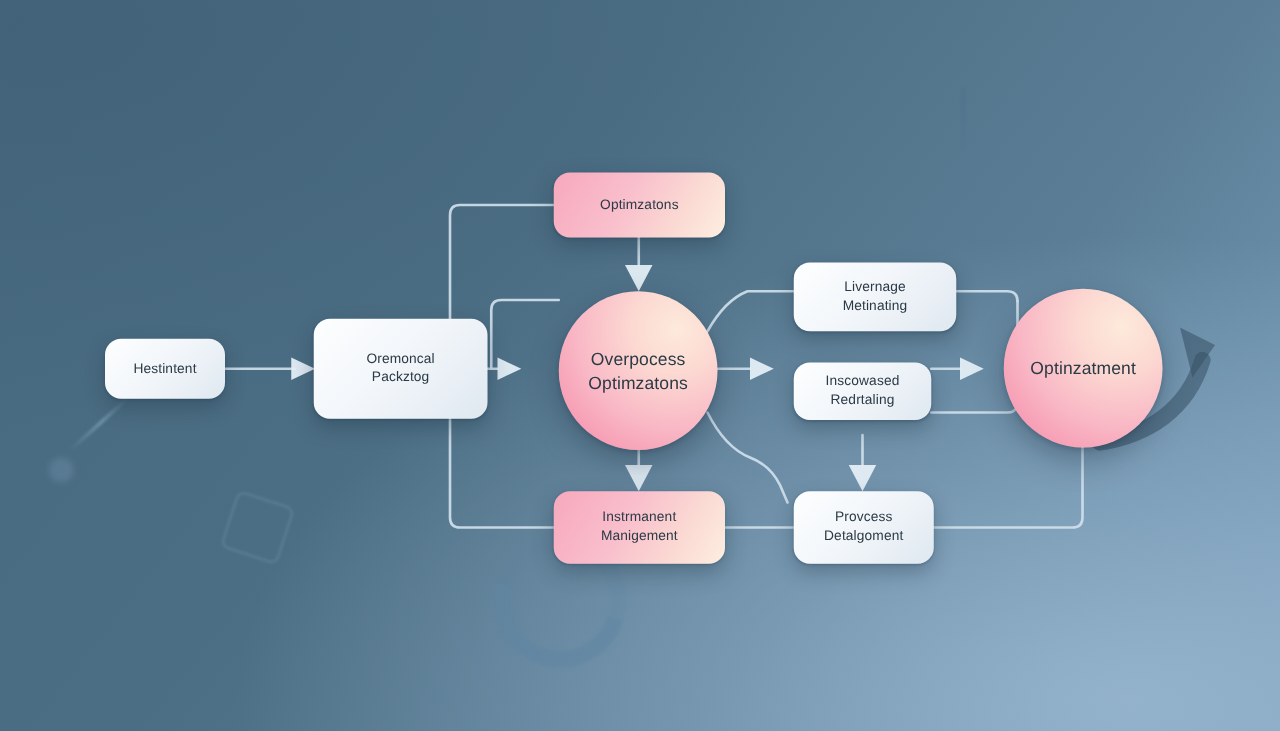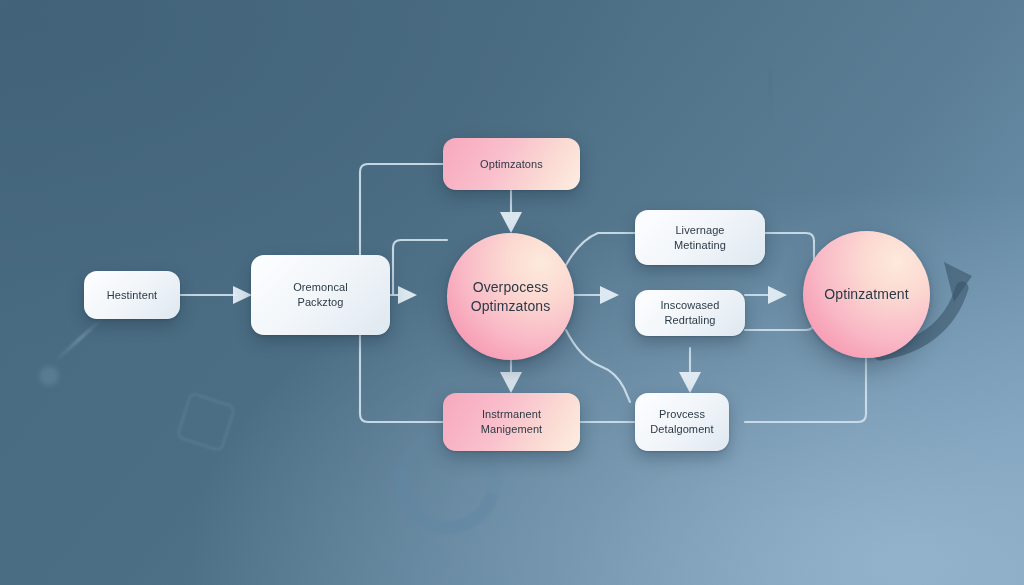--- a/index.html
+++ b/index.html
@@ -101,21 +101,21 @@
   }
 
   
   #node-hestintent      { left:84px;  top:271px; width:96px;  height:48px; }
   #node-oremoncal       { left:251px; top:255px; width:139px; height:80px; }
   #node-optimzatons     { left:443px; top:138px; width:137px; height:52px; }
   #node-overpocess      { left:447px; top:233px; width:127px; height:127px; }
   #node-instrmanent     { left:443px; top:393px; width:137px; height:58px;text-align:center; }
   #node-livernage       { left:635px; top:210px; width:130px; height:55px; }
   #node-inscowased      { left:635px; top:290px; width:110px; height:46px; }
-  #node-provcess        { left:635px; top:393px; width:94px; height:58px; }
+  #node-provcess        { left:635px; top:393px; width:112px; height:58px; }
   #node-optinzatment    { left:803px; top:231px; width:127px; height:127px; }
 </style>
 </head>
 <body>
 
 <div id="canvas">
 
   <div class="deco" id="deco-tick-top"></div>
   <div class="deco" id="deco-crescent"></div>
   <div class="deco" id="deco-hex"></div>

